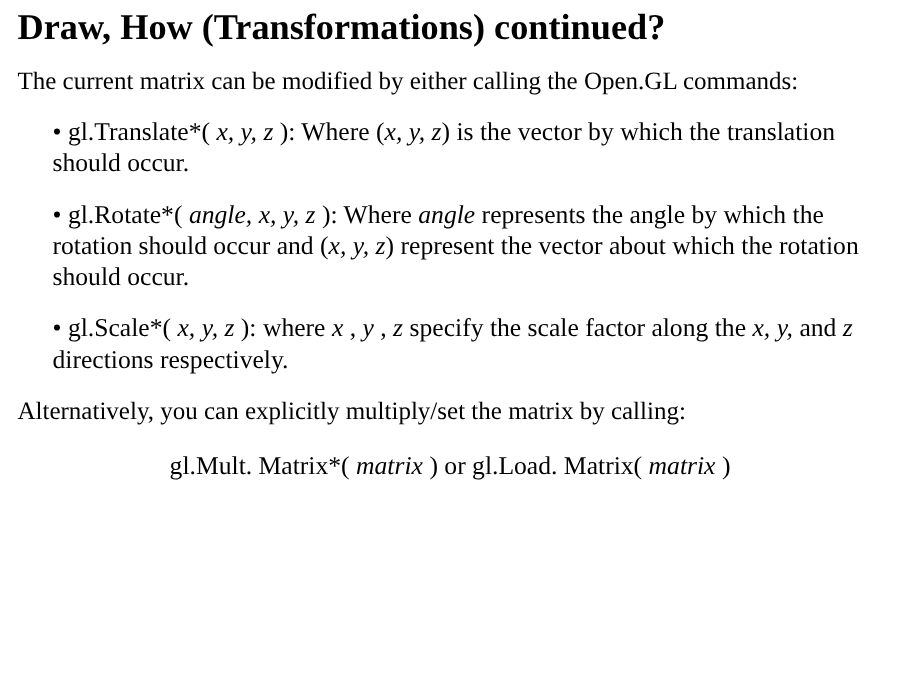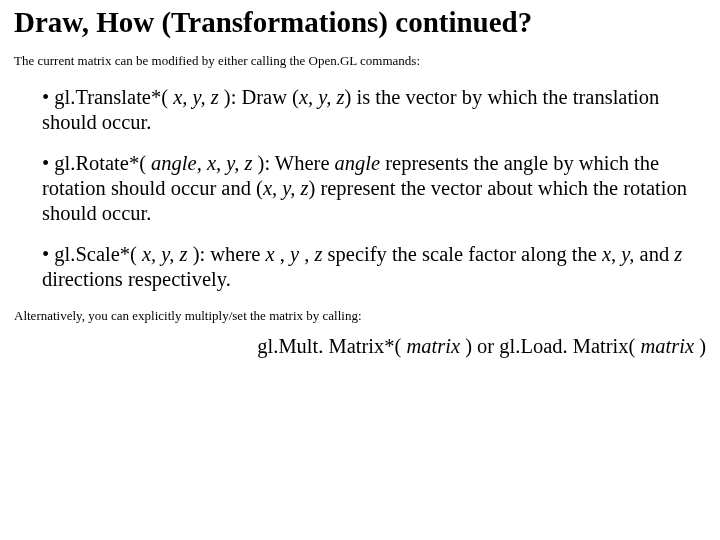--- a/index.html
+++ b/index.html
@@ -17,53 +17,53 @@
     height: 540px;
     padding: 6px 14px 10px 14px;
     border-radius: 18px;
   }
   .title {
     font-size: 29px;
     margin: 0 0 14px 0;
     line-height: 1.15;
   }
   .para {
-    font-size: 13px;
+    font-size: 20px;
     line-height: 1.22;
     margin: 0 0 16px 0;
   }
   .bullet {
     margin: 0 0 16px 28px;
     font-size: 20.5px;
     line-height: 1.22;
   }
   .bullet .bl {
     display: inline;
   }
   .b { font-weight: normal; }
   .i { font-style: italic; }
   .center {
-    text-align: right;
+    text-align: center;
     margin: 6px 0 16px 0;
     font-size: 20.5px;
     line-height: 1.22;
   }
-  .tight { margin-bottom: 10px; }
+  .tight { margin-bottom: 20px; }
 </style>
 </head>
 <body>
 
 <div class="slide">
 
   <h1 class="title">Draw, How (Transformations) continued?</h1>
 
   <p class="para">The current matrix can be modified by either calling the Open.GL commands:</p>
 
   <p class="bullet">
-    <span class="bl">• </span><span class="bl b">gl.Translate*( </span><span class="bl b i">x, y, z</span><span class="bl b"> )</span><span class="bl">: Draw (</span><span class="bl i">x, y, z</span><span class="bl">) is the vector by which the translation should occur.</span>
+    <span class="bl">• </span><span class="bl b">gl.Translate*( </span><span class="bl b i">x, y, z</span><span class="bl b"> )</span><span class="bl">: Where (</span><span class="bl i">x, y, z</span><span class="bl">) is the vector by which the translation should occur.</span>
   </p>
 
   <p class="bullet">
     <span class="bl">• </span><span class="bl b">gl.Rotate*( </span><span class="bl b i">angle, x, y, z</span><span class="bl b"> )</span><span class="bl">: Where </span><span class="bl i">angle</span><span class="bl"> represents the angle by which the rotation should occur and (</span><span class="bl i">x, y, z</span><span class="bl">) represent the vector about which the rotation should occur.</span>
   </p>
 
   <p class="bullet">
     <span class="bl">• </span><span class="bl b">gl.Scale*( </span><span class="bl b i">x, y, z</span><span class="bl b"> )</span><span class="bl">: where </span><span class="bl i">x</span><span class="bl"> , </span><span class="bl i">y</span><span class="bl"> , </span><span class="bl i">z</span><span class="bl">  specify the scale factor along the </span><span class="bl i">x, y,</span><span class="bl"> and </span><span class="bl i">z</span><span class="bl"> directions respectively.</span>
   </p>
 

